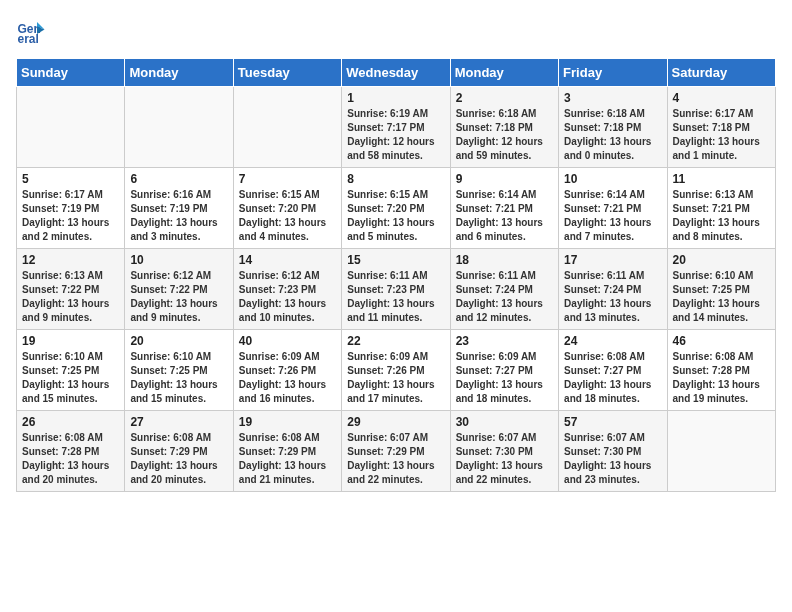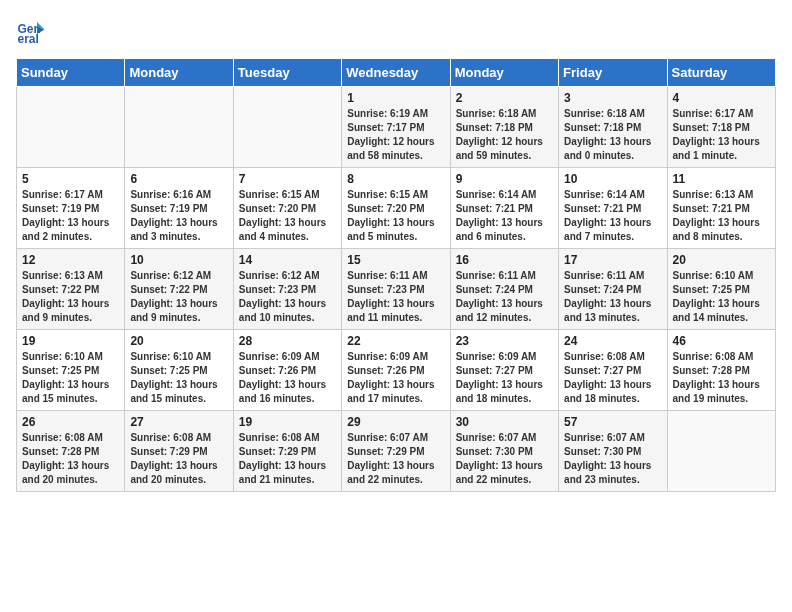--- a/index.html
+++ b/index.html
@@ -219,21 +219,21 @@
 Sunset: 7:23 PM
 Daylight: 13 hours and 10 minutes.</div>
         </td>
         <td>
           <span class="day-num">15</span>
           <div class="day-info" style="white-space: pre-line;">Sunrise: 6:11 AM
 Sunset: 7:23 PM
 Daylight: 13 hours and 11 minutes.</div>
         </td>
         <td>
-          <span class="day-num">16</span>
+          <span class="day-num">18</span>
           <div class="day-info" style="white-space: pre-line;">Sunrise: 6:11 AM
 Sunset: 7:24 PM
 Daylight: 13 hours and 12 minutes.</div>
         </td>
         <td>
           <span class="day-num">17</span>
           <div class="day-info" style="white-space: pre-line;">Sunrise: 6:11 AM
 Sunset: 7:24 PM
 Daylight: 13 hours and 13 minutes.</div>
         </td>
@@ -251,21 +251,21 @@
 Sunset: 7:25 PM
 Daylight: 13 hours and 15 minutes.</div>
         </td>
         <td>
           <span class="day-num">20</span>
           <div class="day-info" style="white-space: pre-line;">Sunrise: 6:10 AM
 Sunset: 7:25 PM
 Daylight: 13 hours and 15 minutes.</div>
         </td>
         <td>
-          <span class="day-num">28</span>
+          <span class="day-num">40</span>
           <div class="day-info" style="white-space: pre-line;">Sunrise: 6:09 AM
 Sunset: 7:26 PM
 Daylight: 13 hours and 16 minutes.</div>
         </td>
         <td>
           <span class="day-num">22</span>
           <div class="day-info" style="white-space: pre-line;">Sunrise: 6:09 AM
 Sunset: 7:26 PM
 Daylight: 13 hours and 17 minutes.</div>
         </td>

